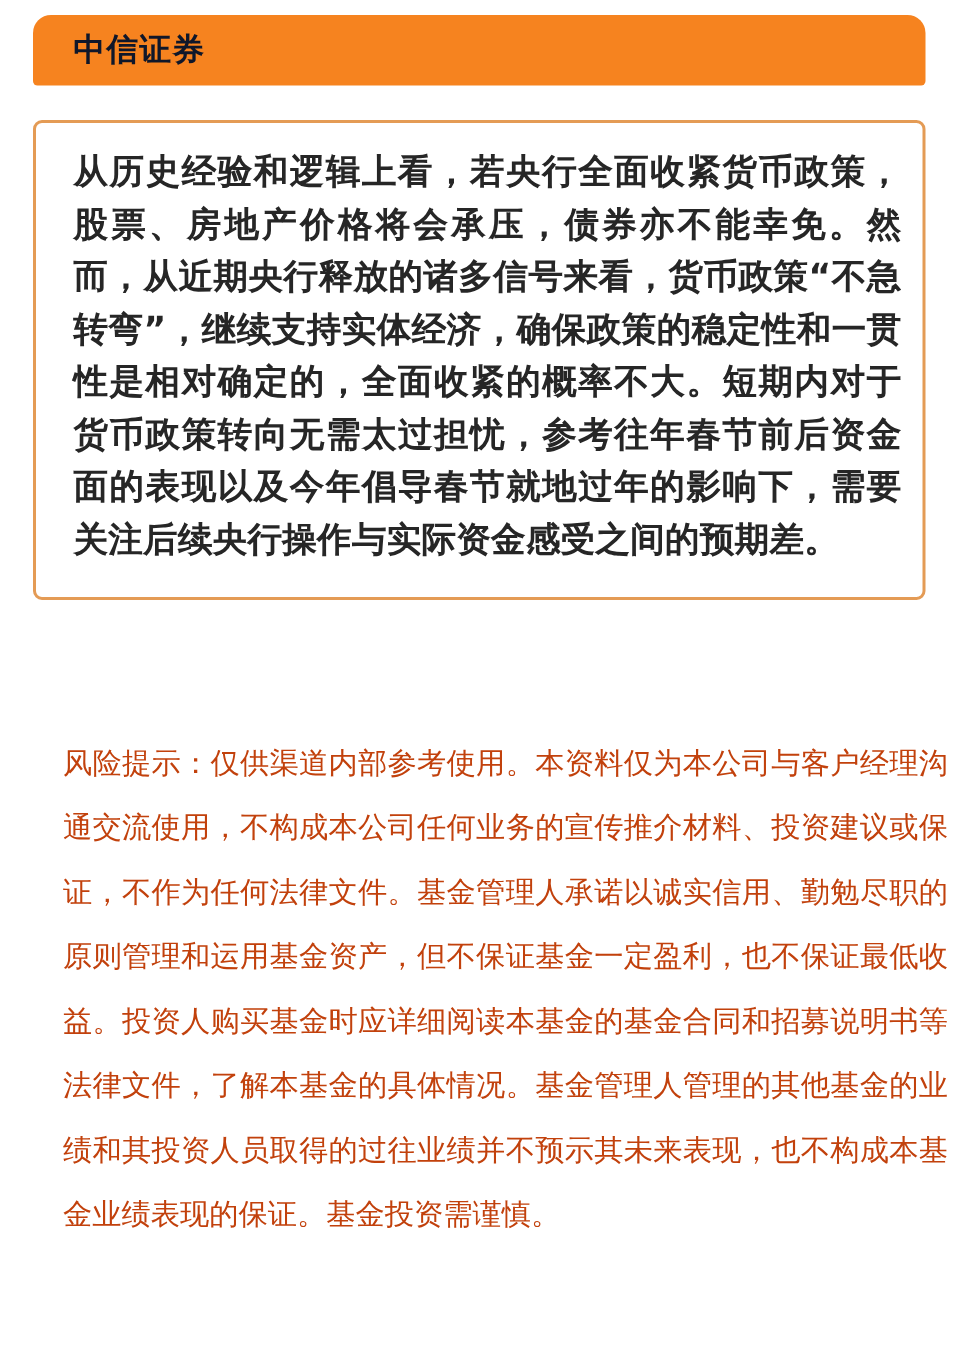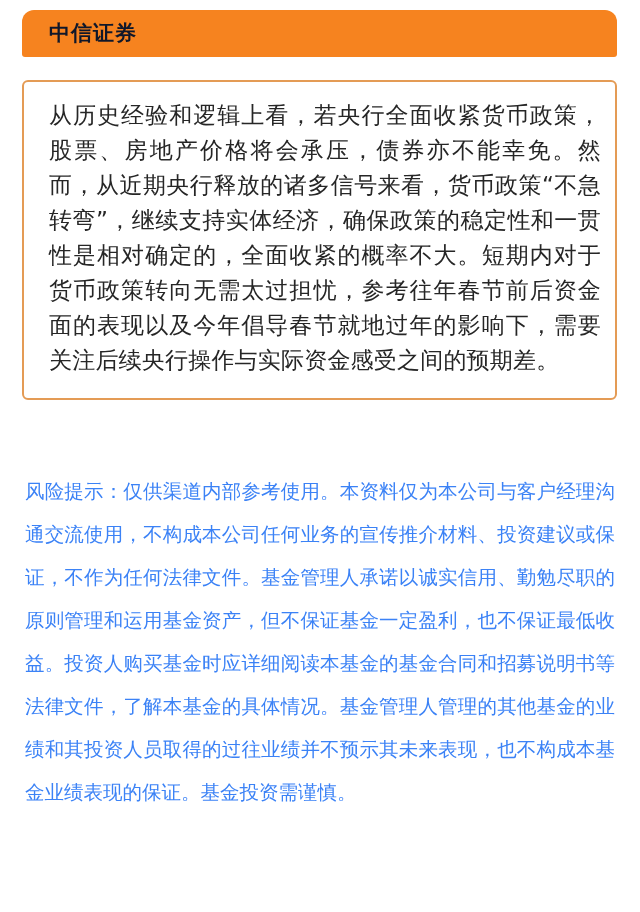--- a/index.html
+++ b/index.html
@@ -33,39 +33,40 @@
     position: absolute;
     left: 22px;
     top: 80px;
     width: 595px;
     height: 320px;
     box-sizing: border-box;
     border: 2px solid #E49B55;
     border-radius: 6px;
     background: #ffffff;
     padding: 16px 14px 0 25px;
+    font-weight: bold;
   }
   .summary-card p {
     margin: 0;
     font-size: 23px;
     line-height: 35px;
     color: #262626;
     text-align: justify;
     letter-spacing: 0.2px;
   }
 
   .disclaimer {
     position: absolute;
     left: 25px;
     top: 470px;
     width: 590px;
-    margin: 0;
+    margin: 17px;
     font-size: 19.5px;
     line-height: 43px;
-    color: #3b82f6;
+    color: #c2410c;
     text-align: justify;
   }
 </style>
 </head>
 <body>
 
 <div class="banner">
   <span>中信证券</span>
 </div>
 

